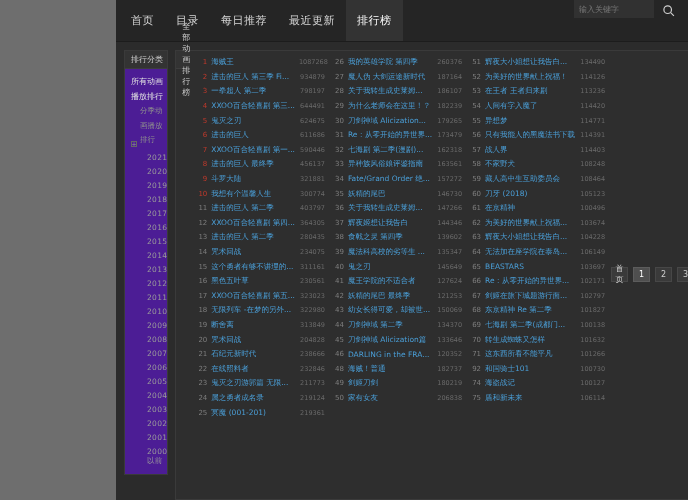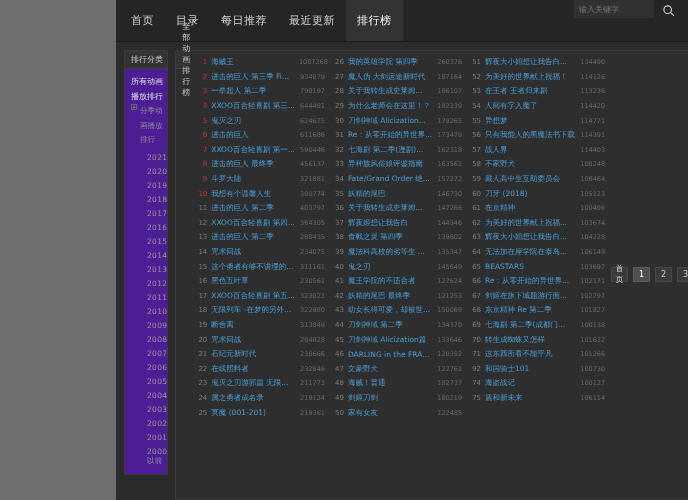--- a/index.html
+++ b/index.html
@@ -85,21 +85,21 @@
     padding-left: 6px;
     font-size: 8px; color: #cfcfcf;
   }
   .side-main {
     padding: 5px 0 0 6px;
     font-size: 8px;
     color: #e2e2e2;
     line-height: 1.9;
   }
   .side-sub {
-    display: flex; align-items: flex-start; gap: 3px;
+    display: flex; align-items: flex-end; gap: 3px;
     font-size: 7.5px; color: #8e8e8e;
     cursor: pointer;
   }
   .plusbox {
     width: 6px; height: 6px;
     border: 1px solid #666;
     display: inline-flex; align-items: center; justify-content: center;
     font-size: 6px; line-height: 1; color: #999;
   }
   .year-list { padding: 3px 0 0 0; }
@@ -472,38 +472,33 @@
               <span class="rank">45</span>
               <span class="title">刀剑神域 Alicization篇</span>
               <span class="count">133646</span>
             </div>
             <div class="row">
               <span class="rank">46</span>
               <span class="title">DARLING in the FRA...</span>
               <span class="count">120352</span>
             </div>
             <div class="row">
-              <span class="rank">47</span>
-              <span class="title">文豪野犬</span>
-              <span class="count">122761</span>
-            </div>
-            <div class="row">
               <span class="rank">48</span>
               <span class="title">海贼！普通</span>
               <span class="count">182737</span>
             </div>
             <div class="row">
               <span class="rank">49</span>
               <span class="title">剑姬刀剑</span>
               <span class="count">180219</span>
             </div>
             <div class="row">
               <span class="rank">50</span>
               <span class="title">家有女友</span>
-              <span class="count">122485</span>
+              <span class="count">206838</span>
             </div>
           </div>
           <div class="col">
             <div class="row">
               <span class="rank">51</span>
               <span class="title">辉夜大小姐想让我告白...</span>
               <span class="count">134490</span>
             </div>
             <div class="row">
               <span class="rank">52</span>

